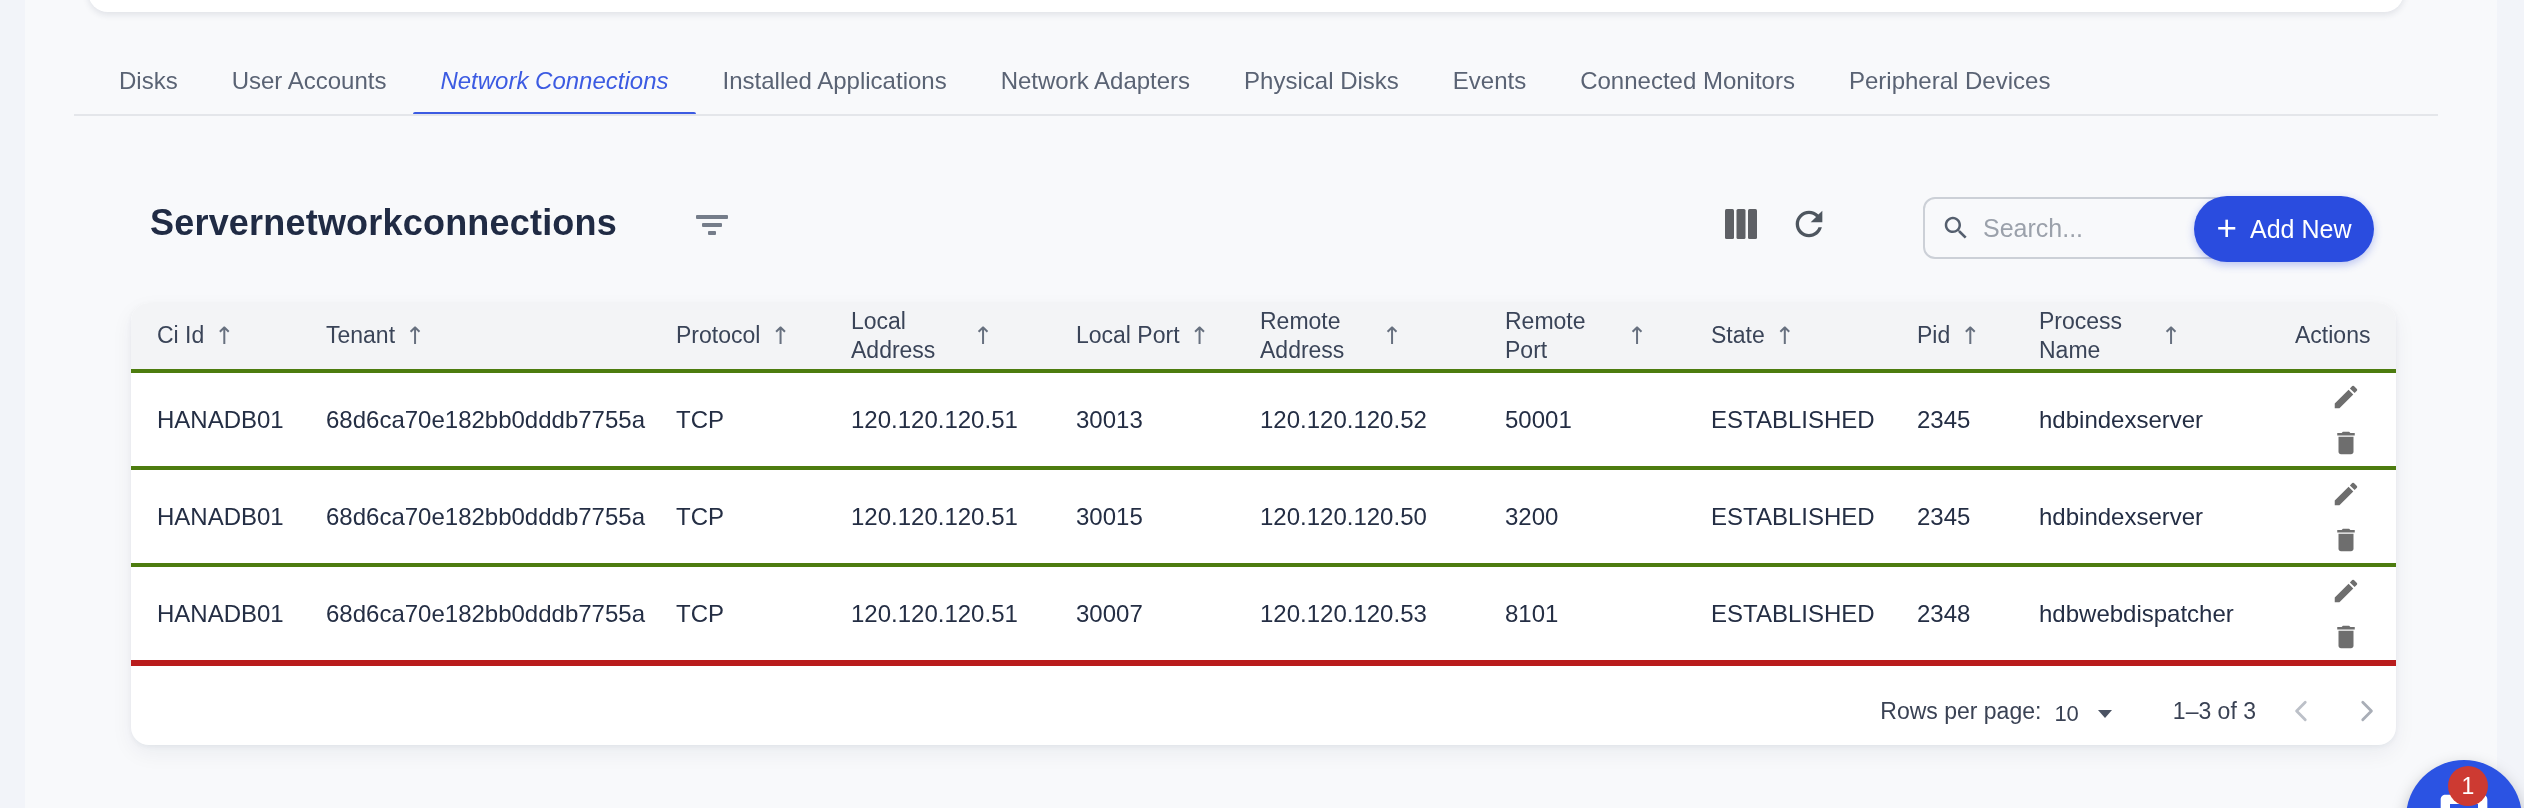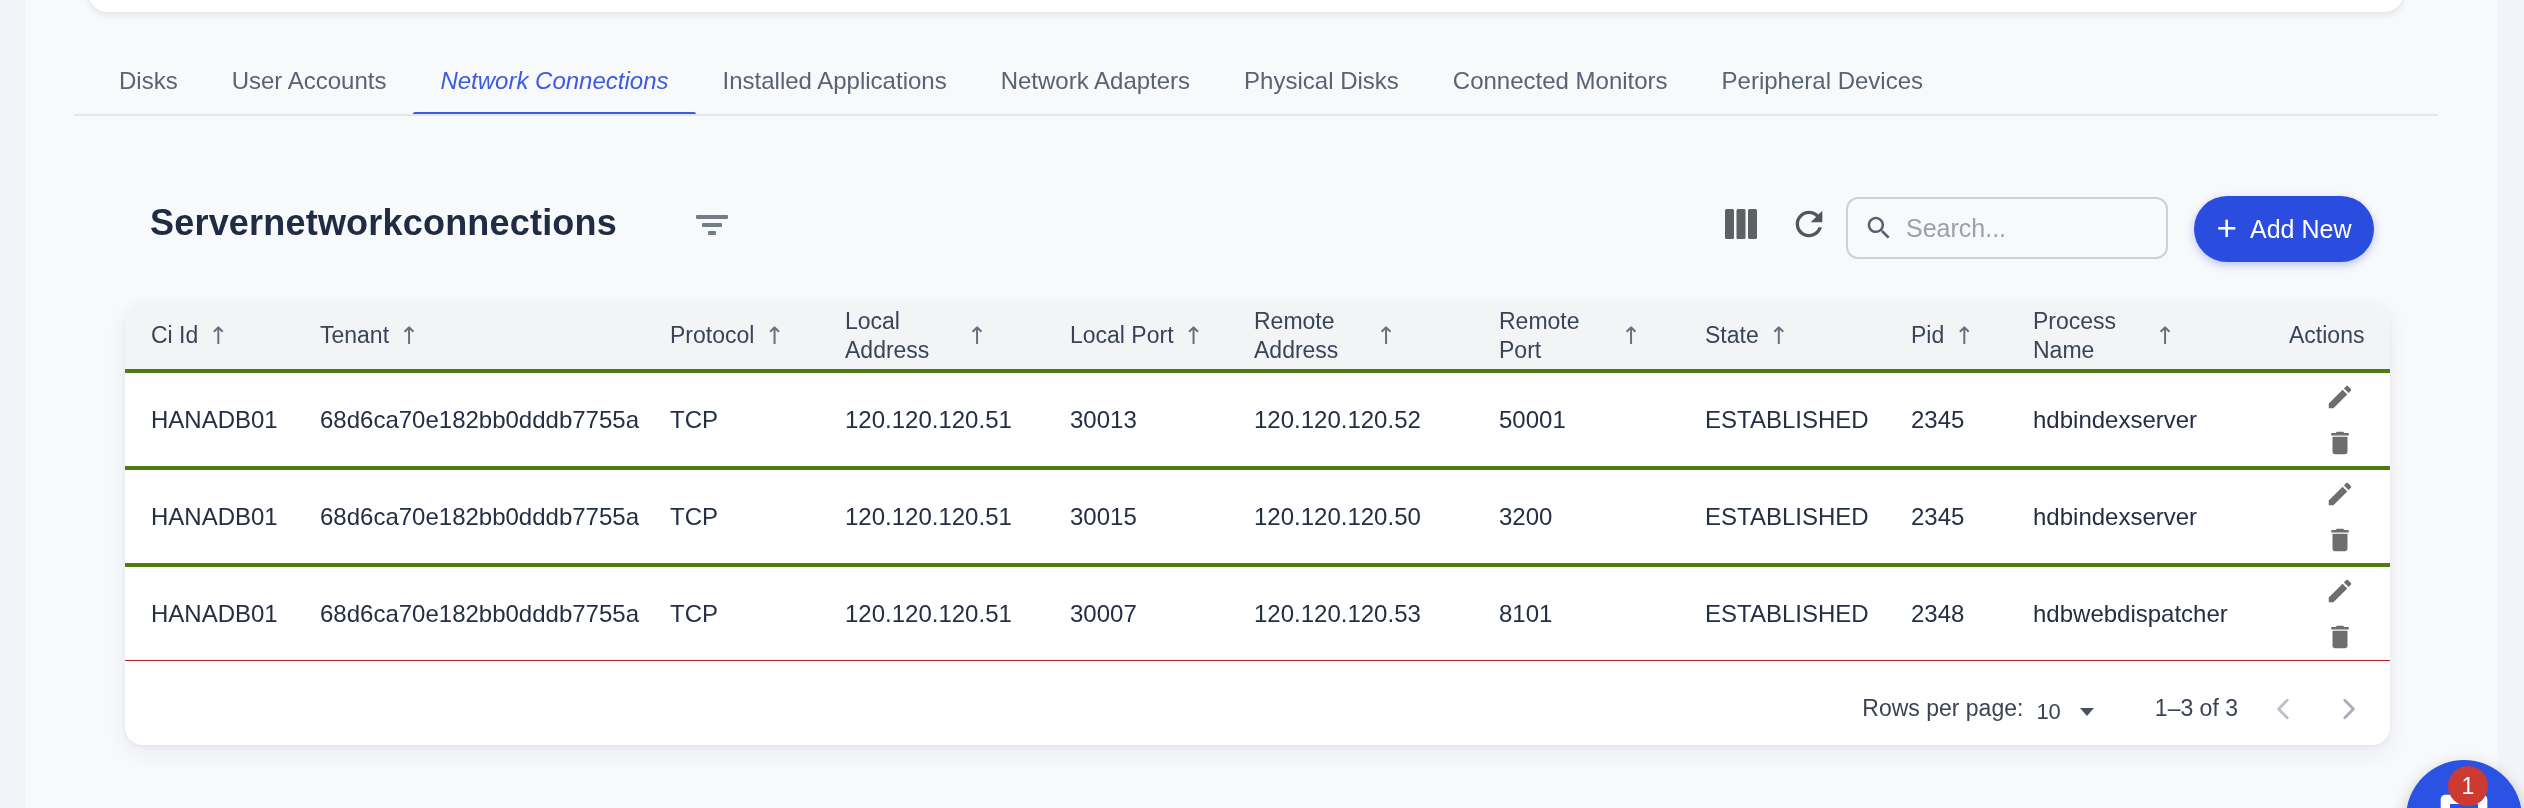--- a/index.html
+++ b/index.html
@@ -35,64 +35,64 @@
   .tabs-divider { position:absolute; left:74px; top:114px; width:2364px; height:2px; background:#e4e6ea; }
 
   
   .page-title { position:absolute; left:150px; top:202px; font-size:36px; font-weight:bold; color:#202b44; letter-spacing:.2px; }
   .icon-plain { background:none; border:none; cursor:pointer; display:flex; align-items:center; justify-content:center; }
   .filter-btn { position:absolute; left:688px; top:204px; width:48px; height:42px; }
   .cols-btn   { position:absolute; left:1718px; top:202px; width:46px; height:44px; }
   .refresh-btn{ position:absolute; left:1786px; top:202px; width:46px; height:44px; }
 
   .search-box {
-    position:absolute; left:1846px; top:197px; width:322px; height:62px;
+    position:absolute; left:1923px; top:197px; width:322px; height:62px;
     border:2px solid #ccd0d7; border-radius:12px; background:#f8f9fb;
     display:flex; align-items:center; padding:0 16px; gap:12px;
   }
   .search-box input {
     flex:1; border:none; outline:none; background:transparent;
     font-size:25px; color:#39425a; font-family:inherit; min-width:0;
   }
   .search-box input::placeholder { color:#9ba1ab; }
 
   .add-new-btn {
     position:absolute; left:2194px; top:196px; width:180px; height:66px;
     border:none; border-radius:33px; background:#2a4cdf; color:#ffffff;
     display:flex; align-items:center; justify-content:center; gap:13px;
     font-size:25px; font-family:inherit; cursor:pointer;
     box-shadow:0 3px 8px rgba(40,70,220,0.30);
   }
   .add-new-btn .plus { font-size:35px; font-weight:400; line-height:1; margin-top:-3px; }
 
   
   .table-card {
-    position:absolute; left:125px; top:303px; width:2265px; height:442px;
+    position:absolute; left:131px; top:303px; width:2265px; height:442px;
     background:#ffffff; border-radius:18px;
     box-shadow:0 8px 22px rgba(25,35,70,0.06), 0 2px 5px rgba(25,35,70,0.05);
   }
   .thead, .tr {
     display:grid;
     grid-template-columns:169px 350px 175px 225px 184px 245px 206px 206px 122px 256px 1fr;
     padding-left:26px; align-items:center;
   }
   .thead { height:66px; background:#f3f4f6; border-radius:18px 18px 0 0; }
   .th { display:flex; align-items:center; gap:10px; font-size:23px; color:#3a4458; cursor:pointer; }
   .th[data-interactable="false"] { cursor:default; }
   .th .lbl { max-width:112px; line-height:1.28; }
   .th .sort { font-size:24px; color:#67707f; font-family:"DejaVu Sans", sans-serif; }
   .tr { height:97px; border-top:4px solid #4d7c0f; font-size:24px; color:#242e44; }
   .td { white-space:nowrap; overflow:hidden; }
   .td-actions { display:flex; flex-direction:column; align-items:center; justify-content:center; gap:14px; }
   .icon-btn { background:none; border:none; cursor:pointer; width:36px; height:32px; display:flex; align-items:center; justify-content:center; padding:0; }
 
   .tfoot {
-    height:96px; border-top:1px solid #b91c1c;
+    height:96px; border-top:6px solid #b91c1c;
     display:flex; align-items:center; justify-content:flex-end;
-    padding-right:24px; font-size:23px; color:#3a4254;
+    padding-right:12px; font-size:23px; color:#3a4254;
   }
   .rpp-select {
     display:flex; align-items:center; gap:18px; margin-left:13px; margin-top:6px;
     background:none; border:none; cursor:pointer; font-size:22px; color:#3a4254; font-family:inherit;
   }
   .range { margin-left:60px; }
   .page-btn { background:none; border:none; cursor:pointer; width:36px; height:36px; margin-left:28px;
     display:flex; align-items:center; justify-content:center; }
 
   
@@ -115,20 +115,21 @@
 <div class="gutter right" data-interactable="false"></div>
 <div class="top-card" data-interactable="false"></div>
 
 <div class="tabs" id="tabs" data-interactable="false">
     <div class="tab" data-interactable="true">Disks</div>
     <div class="tab" data-interactable="true">User Accounts</div>
     <div class="tab active" data-interactable="true">Network Connections</div>
     <div class="tab" data-interactable="true">Installed Applications</div>
     <div class="tab" data-interactable="true">Network Adapters</div>
     <div class="tab" data-interactable="true">Physical Disks</div>
+    <div class="tab" data-interactable="true">Events</div>
     <div class="tab" data-interactable="true">Connected Monitors</div>
     <div class="tab" data-interactable="true">Peripheral Devices</div>
   </div>
 <div class="tabs-divider" data-interactable="false"></div>
 
 <h1 class="page-title" data-interactable="false">Servernetworkconnections</h1>
 
 <button class="icon-plain filter-btn" data-interactable="true">
   <svg width="38" height="30" viewBox="0 0 38 30" data-interactable="false">
     <rect x="3" y="5" width="32" height="4" rx="1" fill="#757d8a"></rect>

